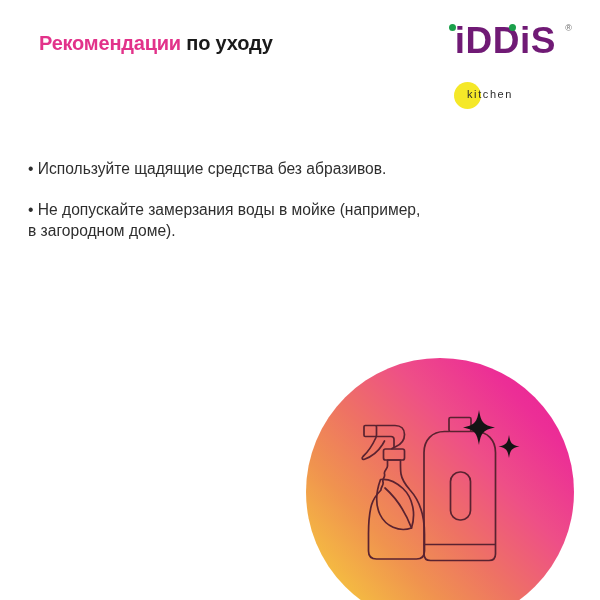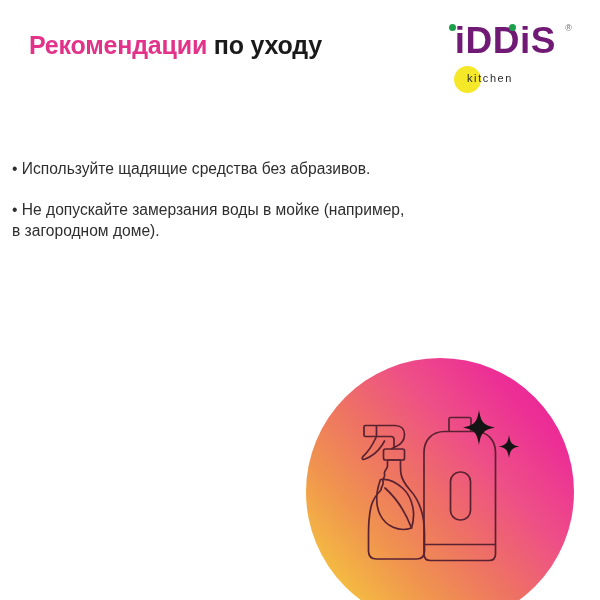--- a/index.html
+++ b/index.html
@@ -24,23 +24,23 @@
   
   .header {
     position: absolute;
     top: 0;
     left: 0;
     width: 600px;
     height: 110px;
   }
   .page-title {
     position: absolute;
-    left: 29px;
+    left: 39px;
     top: 33px;
-    font-size: 25px;
+    font-size: 20px;
     font-weight: bold;
     letter-spacing: -0.2px;
     white-space: nowrap;
     line-height: 1;
   }
   .title-accent { color: #e2328a; }
   .title-rest   { color: #1a1a1a; }
 
   
   .logo {
@@ -74,21 +74,21 @@
     position: absolute;
     right: 0px;
     top: 2px;
     font-size: 9px;
     color: #6b6b6b;
     line-height: 1;
   }
   .logo-sub {
     position: absolute;
     right: 32px;
-    top: 44px;
+    top: 60px;
     width: 86px;
     height: 28px;
     text-align: center;
   }
   .kitchen-blob {
     position: absolute;
     left: 0;
     top: 0;
     width: 27px;
     height: 27px;
@@ -102,21 +102,21 @@
     font-size: 11px;
     letter-spacing: 1.6px;
     color: #2b2b2b;
     line-height: 1;
     white-space: nowrap;
   }
 
   
   .content {
     position: absolute;
-    left: 12px;
+    left: 28px;
     top: 158px;
     width: 500px;
   }
   .bullet {
     color: #2e2e2e;
     font-size: 15.6px;
     line-height: 21.5px;
     margin-bottom: 19px;
     white-space: pre-line;
   }

